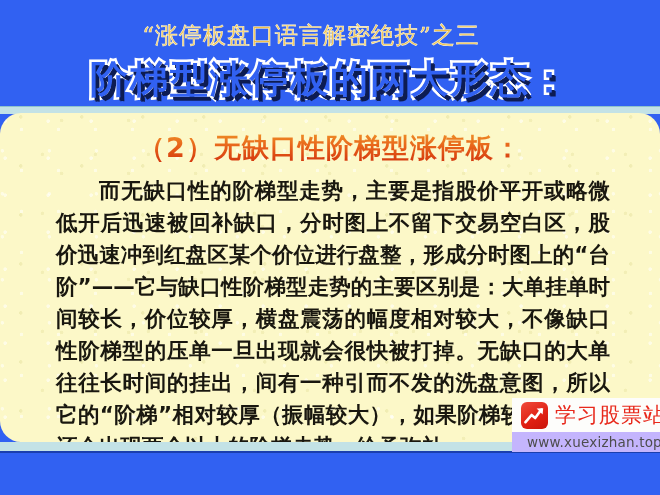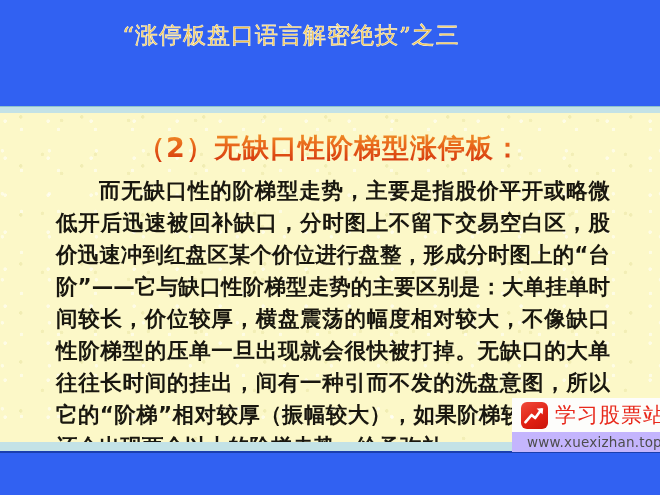--- a/index.html
+++ b/index.html
@@ -22,20 +22,21 @@
   }
   .eyebrow{
     position:absolute;left:0;top:20px;width:582px;
     text-align:center;
     font-family:"DejaVu Serif","Liberation Serif",serif;
     font-size:23px;line-height:30px;
     letter-spacing:1px;
     color:#f2c14a;
     -webkit-text-stroke:0.6px #fff6cf;
     white-space:nowrap;
+    padding-left:20px;
   }
   .maintitle{
     position:absolute;left:0;top:56px;width:660px;
     text-align:center;
     font-family:"DejaVu Sans","Liberation Sans",sans-serif;
     font-weight:bold;
     font-size:38px;line-height:46px;
     letter-spacing:2px;
     color:#3161f2;
     white-space:nowrap;
@@ -64,20 +65,21 @@
     background:#fcf8c8;
     background-image:
       radial-gradient(circle at 12% 22%, rgba(255,255,255,.55) 0 1.5px, transparent 2px),
       radial-gradient(circle at 34% 8%,  rgba(236,232,170,.7) 0 1.5px, transparent 2px),
       radial-gradient(circle at 58% 40%, rgba(255,255,255,.5) 0 1.5px, transparent 2px),
       radial-gradient(circle at 80% 70%, rgba(236,232,170,.6) 0 1.5px, transparent 2px),
       radial-gradient(circle at 5% 88%,  rgba(255,255,255,.5) 0 1.5px, transparent 2px),
       radial-gradient(circle at 92% 14%, rgba(236,232,170,.6) 0 1.5px, transparent 2px);
     background-size:43px 37px,61px 49px,37px 41px,53px 59px,47px 43px,67px 53px;
     overflow:hidden;
+    border-radius:21px;
   }
   .subtitle{
     position:absolute;left:0;top:17px;width:660px;
     text-align:center;
     font-family:"DejaVu Sans","Liberation Sans",sans-serif;
     font-weight:bold;
     font-size:27px;line-height:36px;
     letter-spacing:1px;
     white-space:nowrap;
     color:#e8631a;
@@ -138,20 +140,21 @@
     background:#3161f2;
   }
 </style>
 </head>
 <body>
 
 <div class="slide">
 
   <div class="header">
     <div class="eyebrow">“涨停板盘口语言解密绝技”之三</div>
+    <div class="maintitle">阶梯型涨停板的两大形态：</div>
   </div>
 
   <div class="sep-top"></div>
 
   <div class="content">
     <div class="subtitle">（2）无缺口性阶梯型涨停板：</div>
     <div class="body-text">而无缺口性的阶梯型走势，主要是指股价平开或略微低开后迅速被回补缺口，分时图上不留下交易空白区，股价迅速冲到红盘区某个价位进行盘整，形成分时图上的“台阶”——它与缺口性阶梯型走势的主要区别是：大单挂单时间较长，价位较厚，横盘震荡的幅度相对较大，不像缺口性阶梯型的压单一旦出现就会很快被打掉。无缺口的大单往往长时间的挂出，间有一种引而不发的洗盘意图，所以它的“阶梯”相对较厚（振幅较大），如果阶梯较窄，通常还会出现两个以上的阶梯走势，给予弥补。</div>
   </div>
 
   <div class="sep-bottom"></div>

